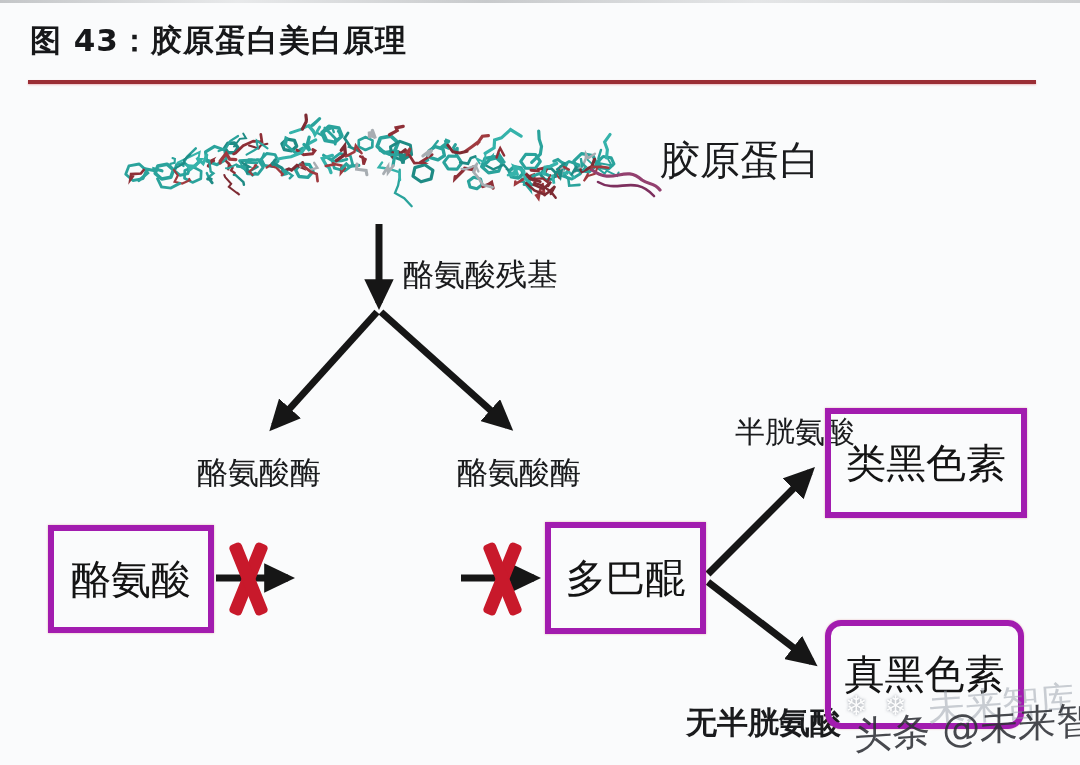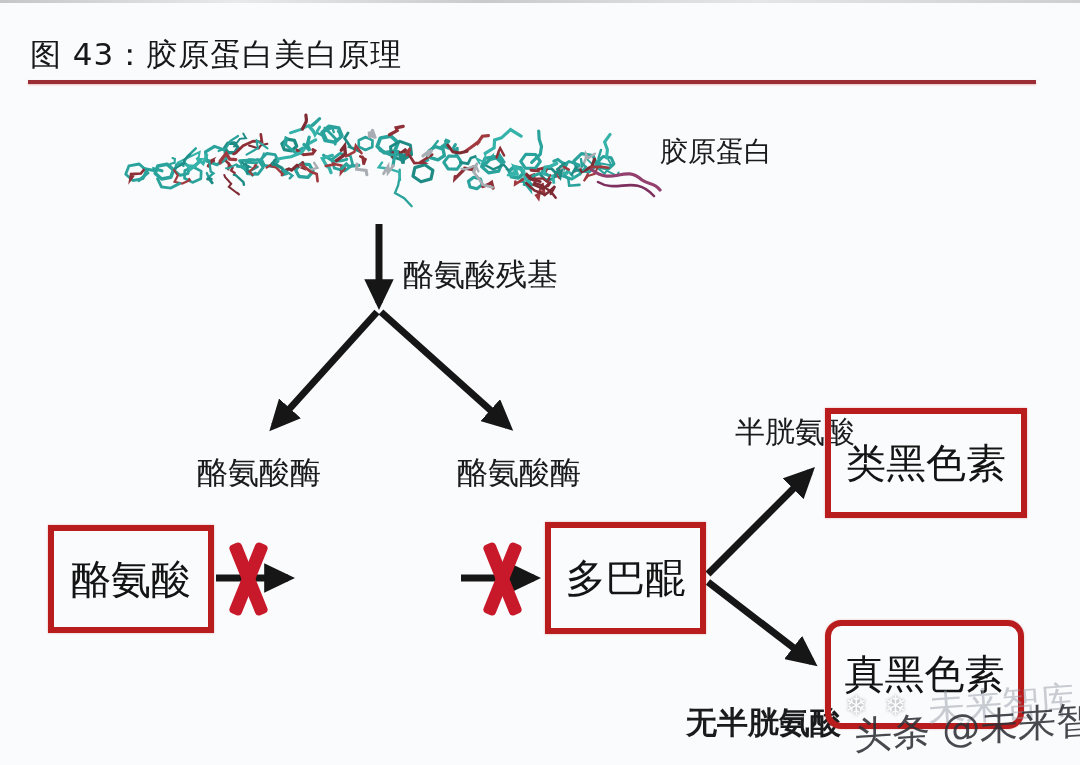--- a/index.html
+++ b/index.html
@@ -9,38 +9,38 @@
     font-family:"DejaVu Sans","Liberation Sans",sans-serif;
     color:#141414;
   }
   .abs{position:absolute;}
   .top-edge{
     left:0; top:0; width:1080px; height:3px;
     background:linear-gradient(90deg, rgba(70,75,80,.30), rgba(70,75,80,.10) 22%,
       rgba(70,75,80,.28) 45%, rgba(70,75,80,.12) 70%, rgba(70,75,80,.25));
   }
   .fig-title{
-    left:30px; top:34px; font-size:31px; font-weight:normal;
+    left:30px; top:20px; font-size:31px; font-weight:bold;
     color:#17181a; letter-spacing:1px; white-space:nowrap;
   }
   .title-rule{
     left:28px; top:80px; width:1008px; height:4px;
     background:#9b2e35; box-shadow:0 1px 2px rgba(205,70,80,.35);
   }
   .molecule{left:122px; top:112px; width:540px; height:105px;}
-  .collagen-label{left:660px; top:133px; font-size:28px; white-space:nowrap;}
+  .collagen-label{left:660px; top:133px; font-size:40px; white-space:nowrap;}
   .lbl{white-space:nowrap; color:#1a1b1d;}
   .residue-label{left:403px; top:254px; font-size:31px;}
   .enzyme-left{left:197px; top:452px; font-size:31px;}
   .enzyme-right{left:457px; top:452px; font-size:31px;}
   .cysteine-label{left:735px; top:412px; font-size:30px;}
   .no-cysteine-label{left:686px; top:702px; font-size:31px;font-weight:bold;}
   .arrows{left:0; top:0; width:1080px; height:765px; pointer-events:none;}
   .rbox{
-    border:6px solid #b91c1c; box-sizing:border-box;
+    border:6px solid #a21caf; box-sizing:border-box;
     display:flex; align-items:center; justify-content:center;
     background:transparent; color:#141414; white-space:nowrap;
     box-shadow:0 0 2px rgba(191,36,40,.35);
   }
   .box-tyrosine    {left:48px;  top:525px; width:166px; height:108px; font-size:40px;text-align:right;}
   .box-dopa        {left:297px; top:525px; width:162px; height:108px; font-size:40px;}
   .box-dopaquinone {left:545px; top:522px; width:161px; height:112px; font-size:40px;}
   .box-melanoid    {left:825px; top:408px; width:202px; height:110px; font-size:40px;}
   .box-eumelanin   {left:825px; top:620px; width:199px; height:109px; font-size:40px;border-radius:16px;}
   .xmark{width:42px; height:78px; pointer-events:none;}

